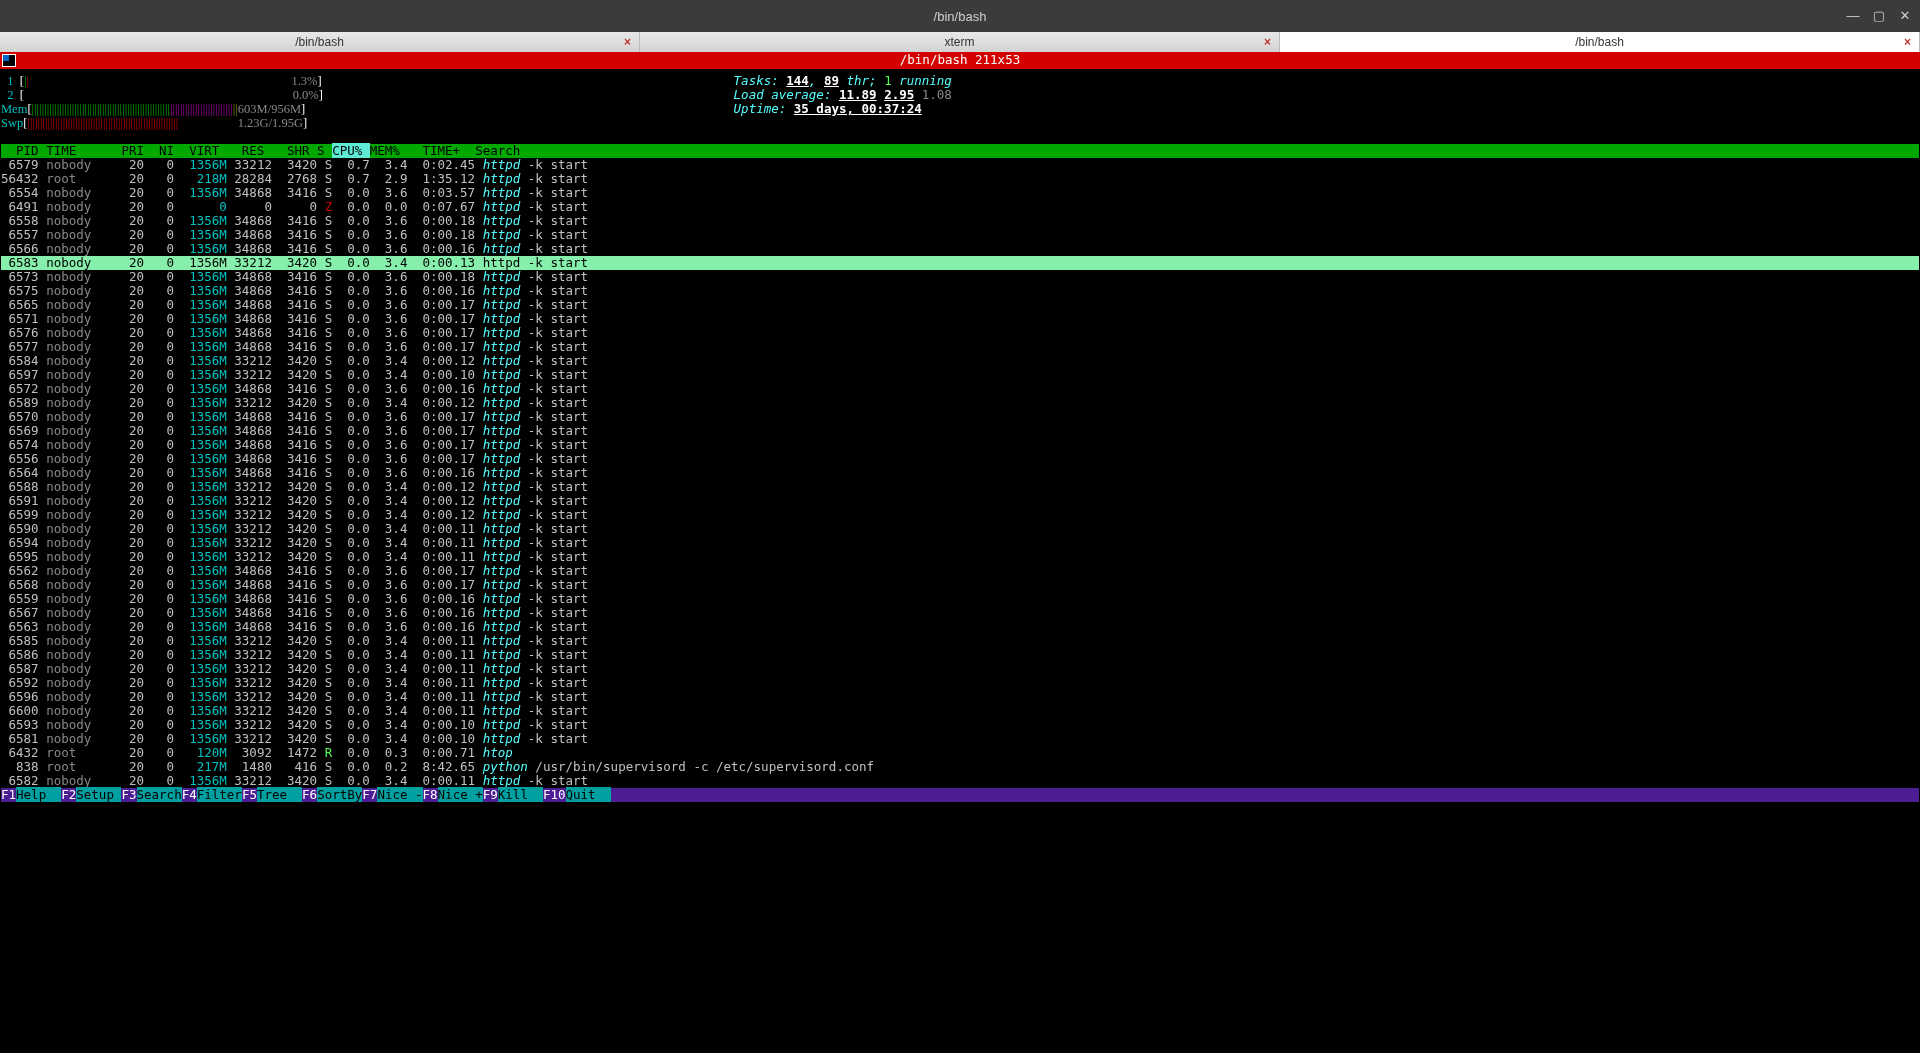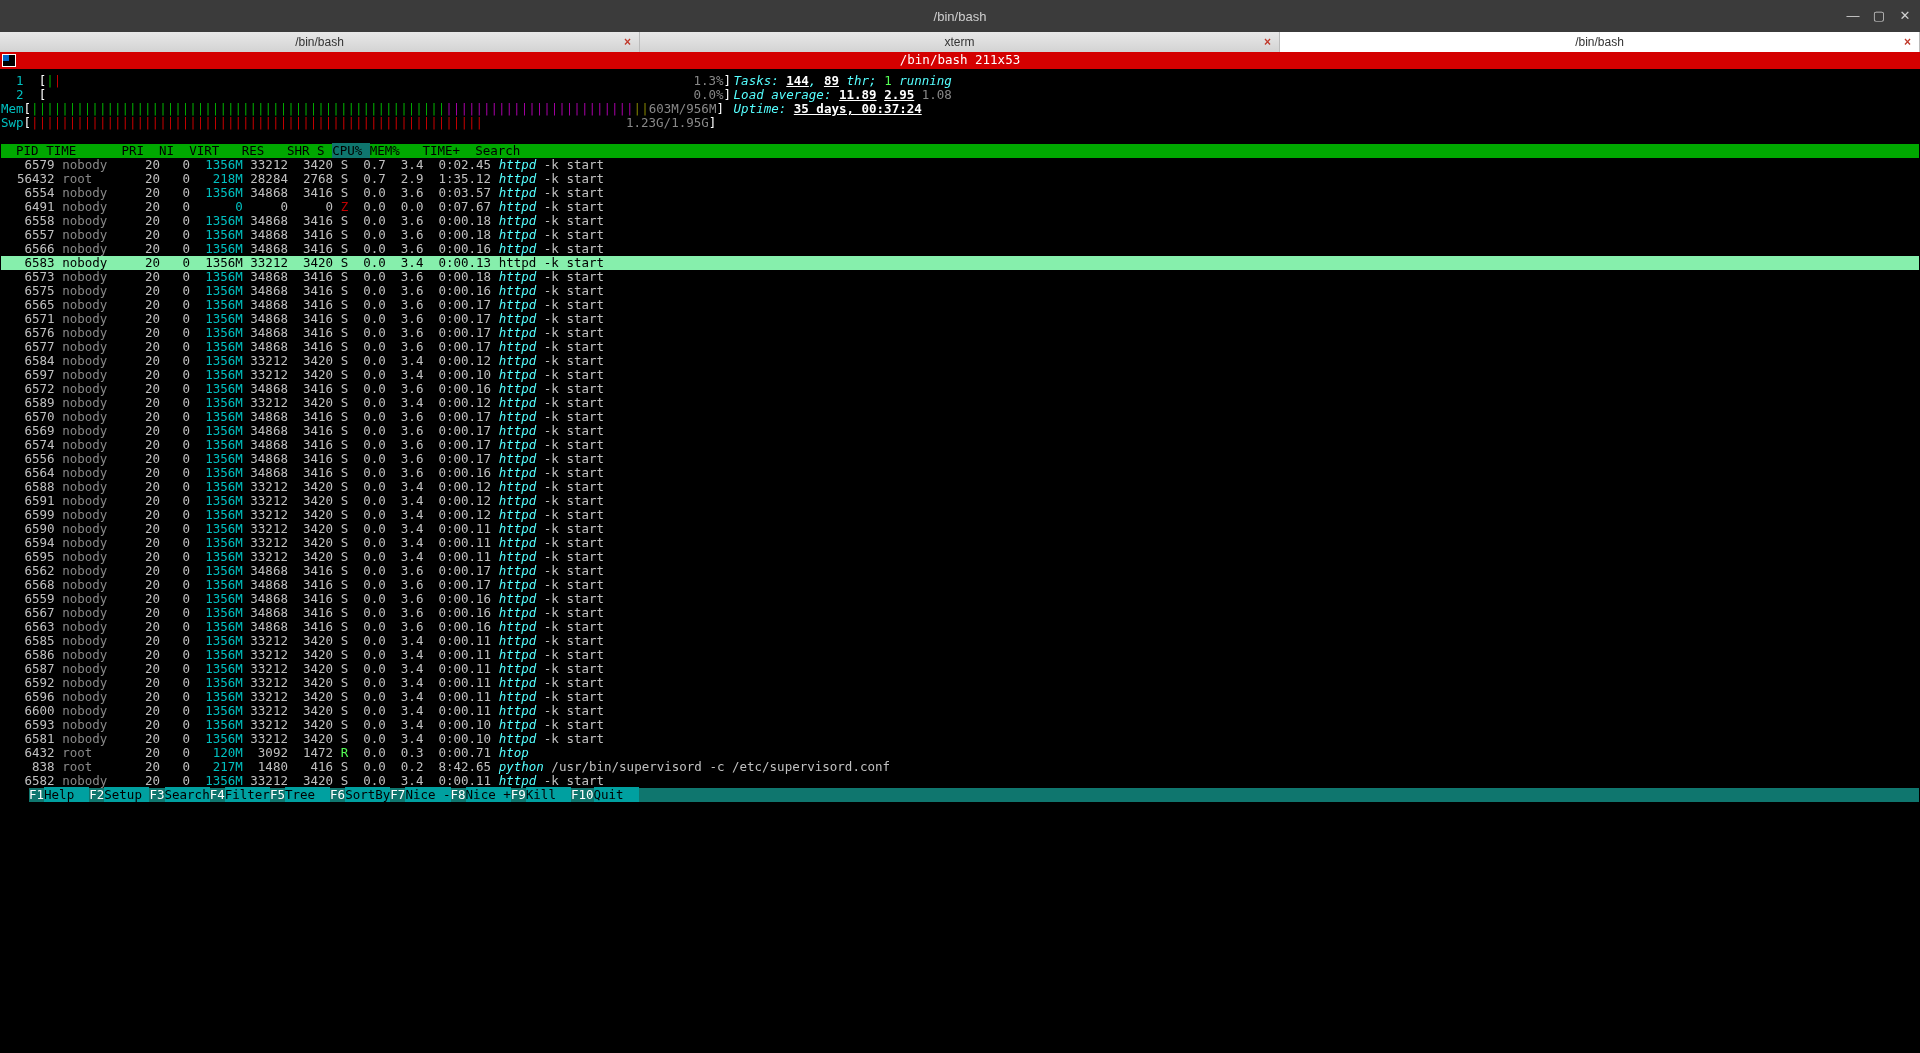--- a/index.html
+++ b/index.html
@@ -54,39 +54,38 @@
 .greenb { color:#5f5; }
 .yellow { color:#808000; }
 .red { color:#c00000; }
 .magenta { color:#a000a0; }
 .grey { color:#888; }
 .whiteb { color:#fff; font-weight:bold;text-decoration:underline; }
 
 .meters { white-space:pre; padding-top:5px; }
 .meters .row { height:14px; display:flex; }
 .meters .row > div { white-space:pre; }
-.lcol { width:710px; }
+.lcol { width:710px;font-family:Liberation Serif, serif; }
 
 .header-row {
   background:#00a800; color:#000;
   white-space:pre; height:14px;
 }
-.header-row .sorted { background:#0f766e;text-align:right; }
+.header-row .sorted { background:#5eead4;text-align:right; }
 
 .plist { white-space:pre; }
-.prow { height:14px;padding-left:16px; }
+.prow { height:14px; }
 .prow.selected { background:#86efac; color:#000; }
 
 .bar-bracket { color:#fff; }
 
 .footer {
-  background:#0f766e;
+  background:#4c1d95;
   white-space:pre;
   height:14px;
-  margin-left:28px;
 }
 .footer .key { color:#fff; }
 .footer .lbl { background:#00a0a0; color:#000; }
 </style>
 </head>
 <body>
 
 <div class="titlebar">
   <span>/bin/bash</span>
   <div class="win-btns">

